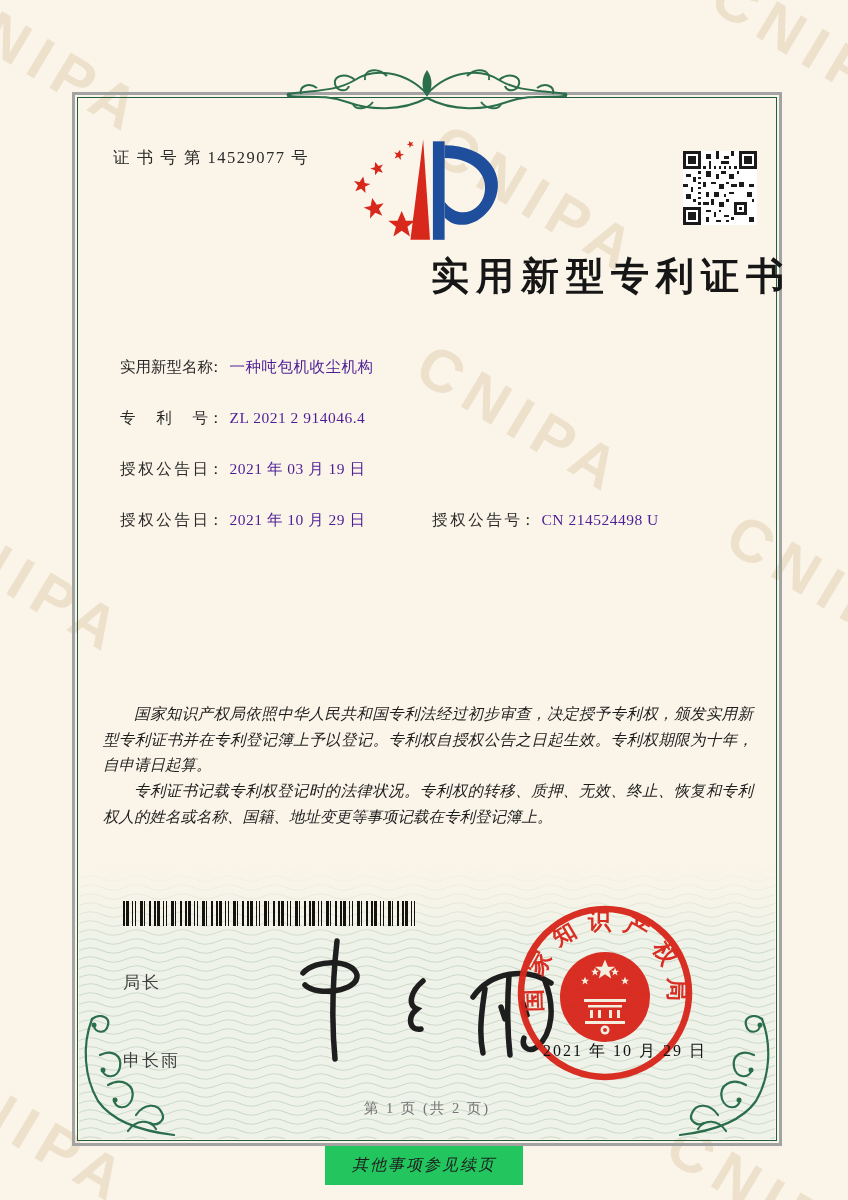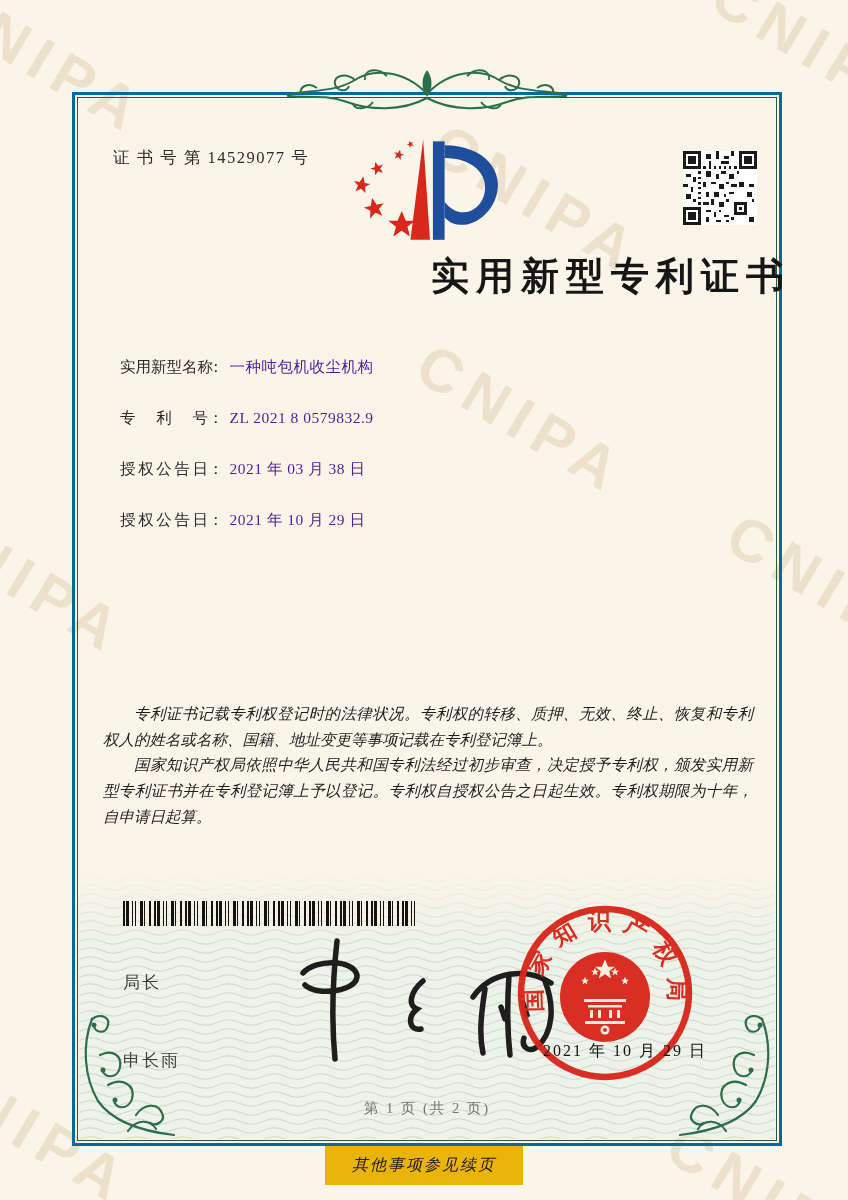--- a/index.html
+++ b/index.html
@@ -14,21 +14,21 @@
     position:absolute; z-index:0;
     font-family:"Liberation Sans","DejaVu Sans",sans-serif;
     font-weight:bold; font-size:60px; letter-spacing:10px;
     color:rgba(206,178,140,.30);
     transform:rotate(31deg); transform-origin:left top; white-space:nowrap;
     user-select:none;
   }
   
   .frame{
     position:absolute; left:72px; top:92px; width:704px; height:1048px;
-    border:3px solid #0369a1; z-index:1;
+    border:3px solid #a3a3a3; z-index:1;
   }
   .frame-inner{ position:absolute; inset:2px; border:1px solid #1f5c41; pointer-events:none;}
   .waves{ position:absolute; left:4px; bottom:4px; width:696px; height:274px; z-index:1;}
   .top-ornament{ position:absolute; left:50%; top:-2px; transform:translate(-50%,-50%); width:300px; height:58px; z-index:3;}
   .corner{ position:absolute; bottom:3px; width:100px; height:125px; z-index:2;}
   .corner.left{ left:3px;}
   .corner.right{ right:3px; transform:scaleX(-1);}
   .cert-no{ position:absolute; left:38px; top:52px; font-size:16.5px; letter-spacing:1.5px; color:#2a2a2a; z-index:2;}
   .logo{ position:absolute; left:276px; top:44px; width:156px; height:108px; z-index:2;}
   .qr{ position:absolute; left:608px; top:56px; width:74px; height:74px; z-index:2;}
@@ -67,21 +67,21 @@
   .official.name{ top:914px;margin-top:40px;}
   .signature{ position:absolute; left:170px; top:840px; width:330px; height:130px; z-index:2;}
   .seal{ position:absolute; left:430px; top:798px; width:200px; height:200px; z-index:2; opacity:.96;}
   .seal-date{
     position:absolute; left:440px; top:946px; width:220px; text-align:center; z-index:3;
     font-size:16px; letter-spacing:2px; color:#111;
   }
   .pagenum{ position:absolute; left:0; top:1004px; width:100%; text-align:center; font-size:14.5px; letter-spacing:2px; color:#737373; z-index:2;}
   .note-box{
     position:absolute; left:50%; top:1146px; transform:translateX(-50%);
-    background:#eab308; padding:9px 27px; font-size:16px; letter-spacing:2px;
+    background:#22c55e; padding:9px 27px; font-size:16px; letter-spacing:2px;
     font-style:italic; color:#1d1d1d; z-index:2;
   }
 </style>
 </head>
 <body>
 
 <svg width="0" height="0" style="position:absolute" aria-hidden="true">
   <defs>
     <path id="star5" d="M0,-10 2.94,-3.09 9.51,-3.09 4.05,1.18 5.88,8.09 0,4 -5.88,8.09 -4.05,1.18 -9.51,-3.09 -2.94,-3.09 Z"></path>
   </defs>
@@ -247,33 +247,36 @@
       </g>
     </svg>
 
     <div class="title">实用新型专利证书</div>
 
     <div class="fields">
       <div class="frow">
         <span class="flabel">实用新型名称</span><span class="fcolon">：</span><span class="fvalue">一种吨包机收尘机构</span>
       </div>
       <div class="frow">
-        <span class="flabel">专利号</span><span class="fcolon">：</span><span class="fvalue">ZL 2021 8 0579832.9</span>
+        <span class="flabel">专利号</span><span class="fcolon">：</span><span class="fvalue">ZL 2021 2 914046.4</span>
       </div>
       <div class="frow">
-        <span class="flabel">授权公告日</span><span class="fcolon">：</span><span class="fvalue">2021 年 03 月 38 日</span>
+        <span class="flabel">授权公告日</span><span class="fcolon">：</span><span class="fvalue">2021 年 03 月 19 日</span>
       </div>
       <div class="frow">
         <span class="flabel">授权公告日</span><span class="fcolon">：</span><span class="fvalue">2021 年 10 月 29 日</span>
+        <span class="fpair2">
+          <span class="flabel">授权公告号</span><span class="fcolon">：</span><span class="fvalue">CN 214524498 U</span>
+        </span>
       </div>
     </div>
 
     <div class="body-text">
+      <p>国家知识产权局依照中华人民共和国专利法经过初步审查，决定授予专利权，颁发实用新型专利证书并在专利登记簿上予以登记。专利权自授权公告之日起生效。专利权期限为十年，自申请日起算。</p>
       <p>专利证书记载专利权登记时的法律状况。专利权的转移、质押、无效、终止、恢复和专利权人的姓名或名称、国籍、地址变更等事项记载在专利登记簿上。</p>
-      <p>国家知识产权局依照中华人民共和国专利法经过初步审查，决定授予专利权，颁发实用新型专利证书并在专利登记簿上予以登记。专利权自授权公告之日起生效。专利权期限为十年，自申请日起算。</p>
     </div>
 
     <div class="barcode"></div>
 
     <div class="official role">局长</div>
     <div class="official name">申长雨</div>
 
     <svg class="signature" viewBox="0 0 330 130">
       <g fill="none" stroke="#1e1e1e" stroke-width="5.5" stroke-linecap="round">
         <path d="M92,6 C88,42 86,82 90,124"></path>

